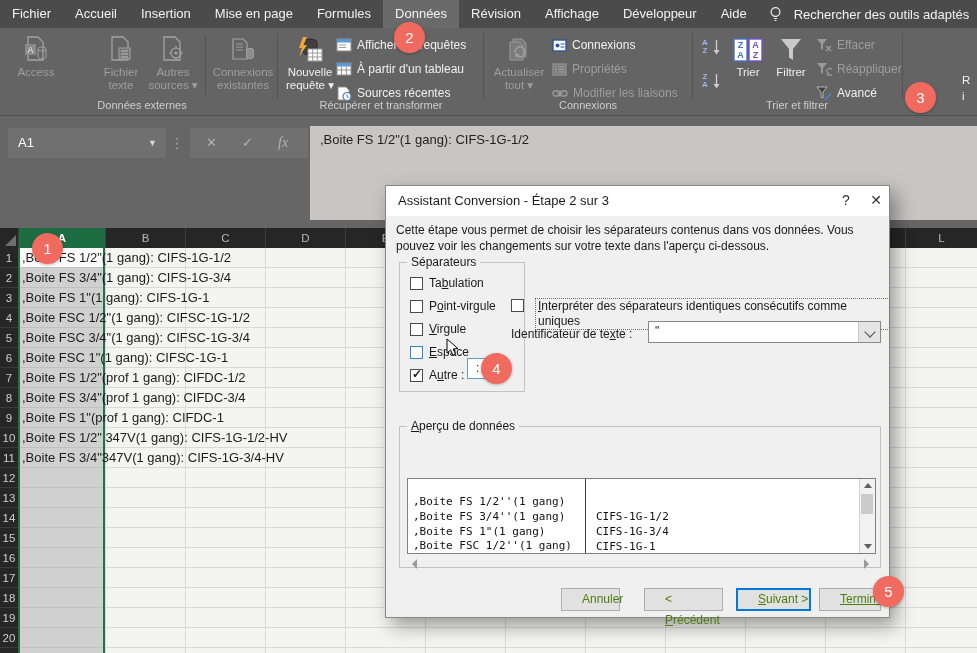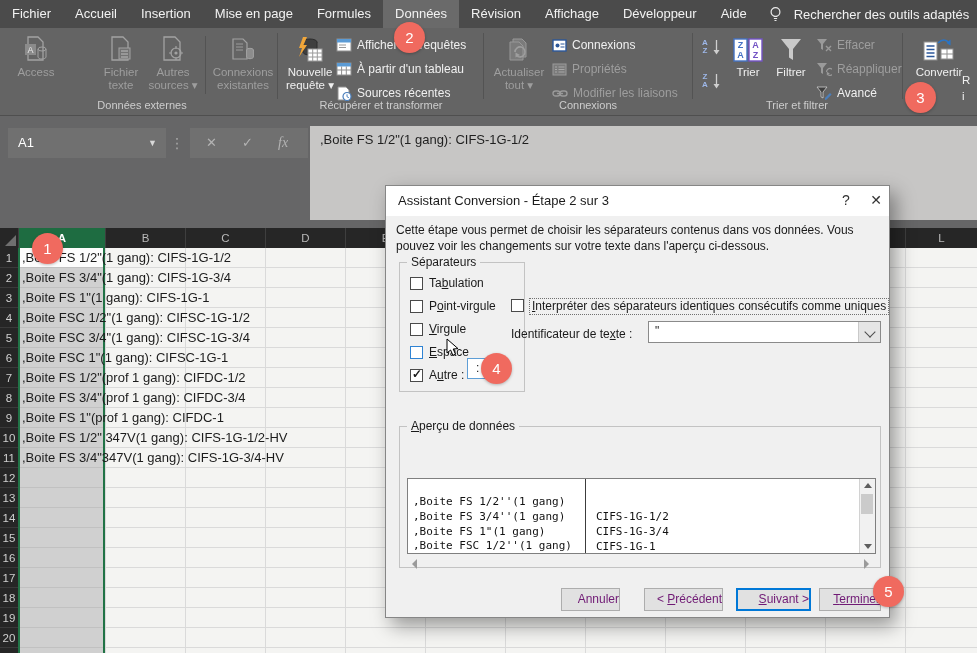--- a/index.html
+++ b/index.html
@@ -78,21 +78,21 @@
   .fset{position:absolute;border:1px solid #c3c3c3;box-sizing:border-box;}
   .fset .legend{position:absolute;top:-8px;left:7px;background:#f0f0f0;padding:0 4px;}
   .fs-sep{left:13px;top:76px;width:126px;height:130px;}
   .cbrow{position:absolute;display:flex;align-items:center;gap:6px;}
   .cb{width:13px;height:13px;background:#fff;border:1px solid #4a4a4a;box-sizing:border-box;position:relative;flex:0 0 13px;}
   .cb.hover{border-color:#2f83d3;}
   .cb.checked::after{content:"✓";position:absolute;left:1px;top:-3px;font-size:12px;color:#1a1a1a;font-weight:bold;}
   .key{text-decoration:underline;}
   .autrefield{position:absolute;left:81px;top:172px;width:27px;height:21px;background:#fff;
               border:1px solid #5e9ed6;box-sizing:border-box;font-size:12px;line-height:19px;padding-left:8px;}
-  .interp{position:absolute;left:125px;top:113px;display:flex;align-items:flex-start;gap:6px;}
+  .interp{position:absolute;left:125px;top:113px;display:flex;align-items:flex-start;gap:12px;}
   .interp .ilabel{outline:1px dotted #707070;padding:0 2px;line-height:15px;}
   .quallbl{position:absolute;left:125px;top:141px;}
   .combo{position:absolute;left:262px;top:135px;width:233px;height:22px;background:#fff;
          border:1px solid #8a8a8a;box-sizing:border-box;}
   .combo .cval{position:absolute;left:6px;top:2px;font-size:12px;color:#222;}
   .combo .cbtn{position:absolute;right:0;top:0;width:21px;height:100%;background:#e5e5e5;border-left:1px solid #c9c9c9;}
   .combo .chev{position:absolute;right:6px;top:6px;width:7px;height:7px;border-right:1.6px solid #4d4d4d;
                border-bottom:1.6px solid #4d4d4d;transform:rotate(45deg);}
   .fs-prev{left:13px;top:240px;width:482px;height:142px;}
   .pbox{position:absolute;left:21px;top:292px;width:469px;height:76px;background:#fff;
@@ -106,21 +106,21 @@
   .vsb .up{position:absolute;left:4px;top:4px;width:0;height:0;border-left:4px solid transparent;
            border-right:4px solid transparent;border-bottom:5px solid #5e5e5e;}
   .vsb .dn{position:absolute;left:4px;bottom:4px;width:0;height:0;border-left:4px solid transparent;
            border-right:4px solid transparent;border-top:5px solid #5e5e5e;}
   .vsb .thumb{position:absolute;left:1px;top:15px;width:12px;height:20px;background:#cbcbcb;}
   .hleft{position:absolute;left:26px;top:373px;width:0;height:0;border-top:5px solid transparent;
          border-bottom:5px solid transparent;border-right:5px solid #9a9a9a;}
   .hright{position:absolute;left:478px;top:373px;width:0;height:0;border-top:5px solid transparent;
           border-bottom:5px solid transparent;border-left:5px solid #9a9a9a;}
   .dbtn{position:absolute;top:402px;height:23px;background:#e1e1e1;border:1px solid #adadad;
-        box-sizing:border-box;text-align:right;line-height:21px;font-size:12px;color:#701a75;}
+        box-sizing:border-box;text-align:left;line-height:21px;font-size:12px;color:#4d7c0f;padding-left:20px;}
   .dbtn.default{border:2px solid #0078d7;line-height:19px;}
   .b-ann{left:175px;width:59px;} .b-pre{left:258px;width:79px;}
   .b-sui{left:350px;width:75px;} .b-ter{left:433px;width:62px;text-decoration:underline;}
   
   .badge{position:absolute;width:31px;height:31px;border-radius:50%;background:#f06a5f;color:#fff;
          font-size:15px;text-align:center;line-height:31px;z-index:60;box-shadow:0 1px 3px rgba(0,0,0,.25);}
   .b1{left:32px;top:233px;} .b2{left:394px;top:22px;} .b3{left:905px;top:82px;}
   .b4{left:481px;top:353px;} .b5{left:873px;top:576px;}
   .cursor{position:absolute;left:446px;top:338px;z-index:70;}
 </style>
@@ -353,33 +353,20 @@
         <svg width="16" height="14" viewBox="0 0 16 14">
             <polygon points="1,1 11,1 7,6 7,12 5,10.8 5,6" fill="#3f3f3f" stroke="#cfcfcf" stroke-width=".8"></polygon>
             <path d="M9 12l5-5 1.6 1.6-5 5L9 14z" fill="#4a7ebb"></path>
           </svg>
       </span>
       <span class="slabel">Avancé</span>
     </div>
     <div class="grouplabel" style="left:695px;width:204px;">Trier et filtrer</div>
     <div class="gsep" style="left:902px;"></div>
 
-    <div class="bigbtn" style="left:910px;width:58px;">
-      <div class="bicon">
-        <svg width="32" height="26" viewBox="0 0 32 26">
-            <rect x="1" y="5" width="13" height="18" fill="#fff" stroke="#8f8f8f"></rect>
-            <path d="M3.5 9h8M3.5 12.5h8M3.5 16h8M3.5 19.5h8" stroke="#2b579a" stroke-width="1.4"></path>
-            <path d="M15 6c4-4 8-4 11 0" fill="none" stroke="#2b74c4" stroke-width="1.6"></path>
-            <polygon points="27.5,2.5 27.5,8.5 23.5,6" fill="#2b74c4"></polygon>
-            <rect x="18" y="12" width="12" height="10" fill="#fff" stroke="#8f8f8f"></rect>
-            <path d="M18 17h12M24 12v10" stroke="#8f8f8f"></path>
-          </svg>
-      </div>
-      <div class="blabel">Convertir</div>
-    </div>
     <div class="cutlbl">
       <div>R</div>
       <div>i</div>
     </div>
   </div>
 
   <div class="namebox">
     <span>A1</span>
     <span class="na">▼</span>
   </div>

